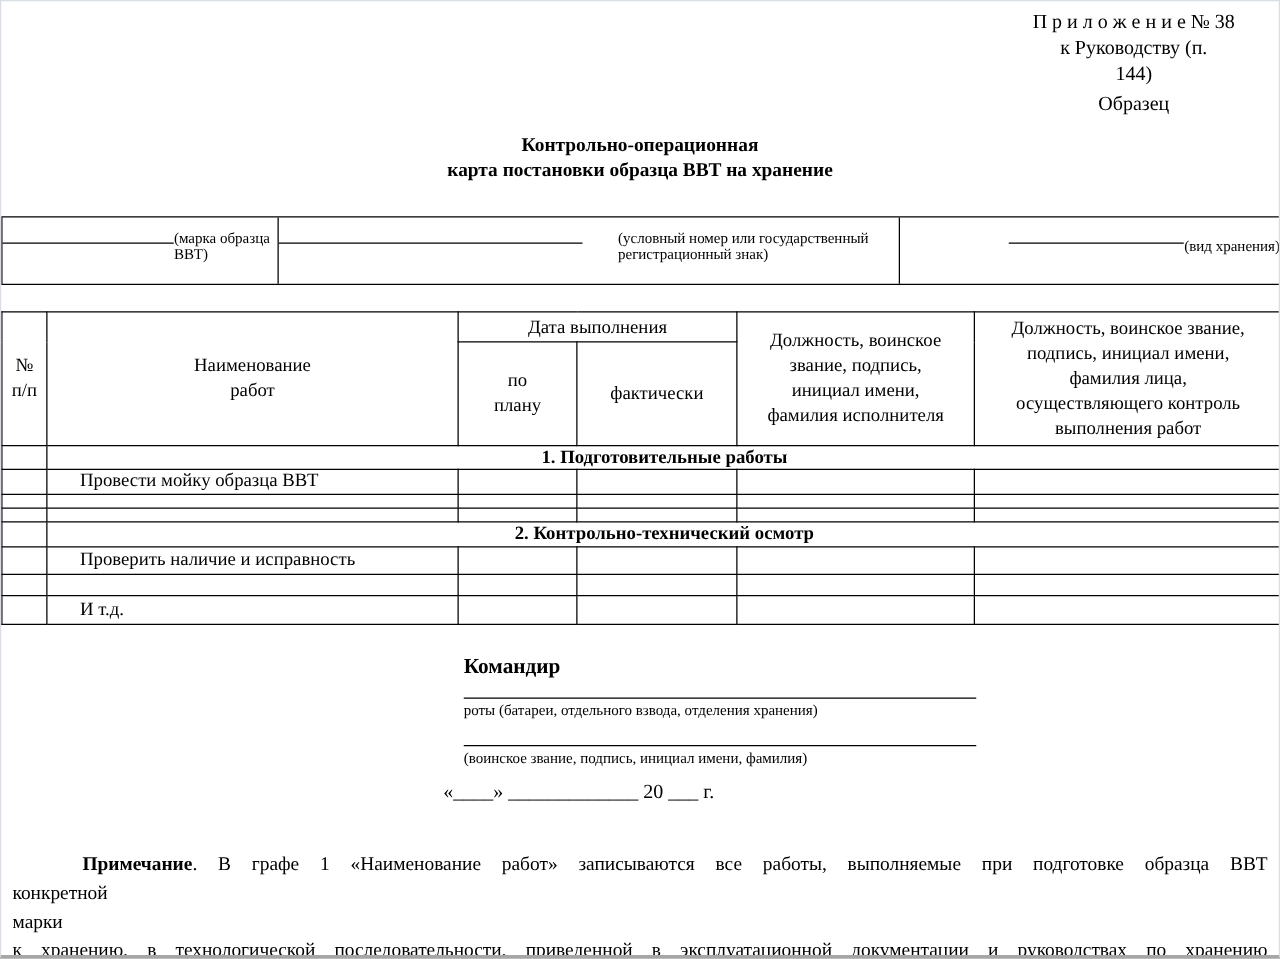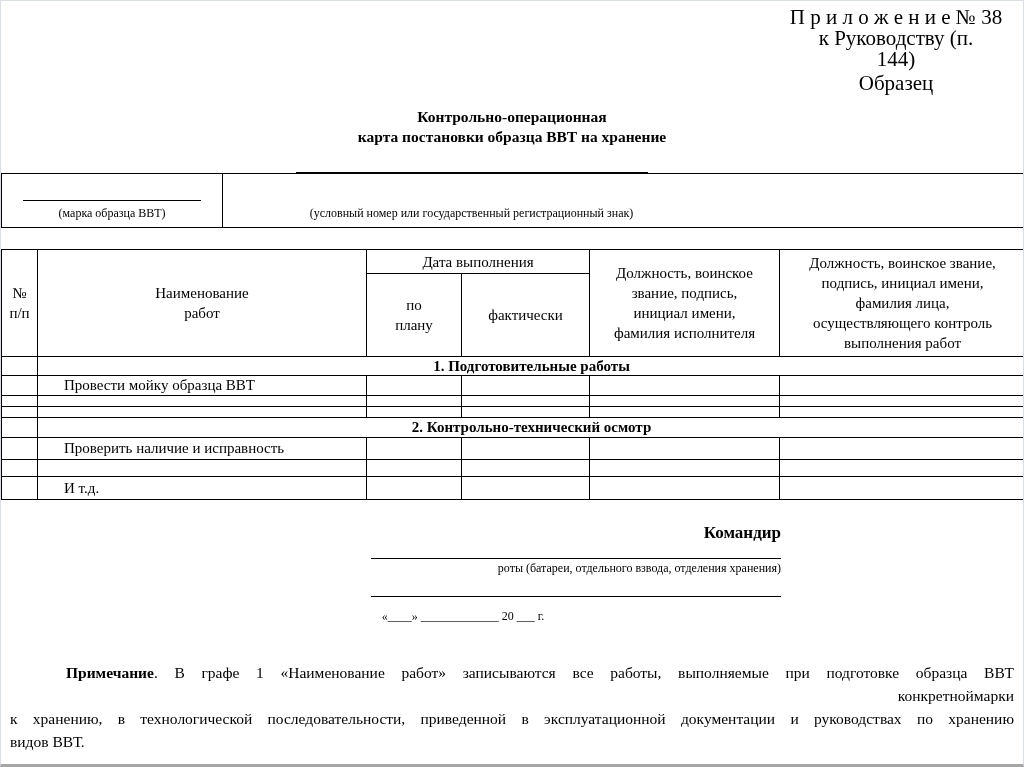--- a/index.html
+++ b/index.html
@@ -9,38 +9,38 @@
     color:#000;
     background:#ffffff;
     border:1px solid #d9dde4;
     border-bottom:3px solid #a6a6a6;
     overflow:hidden;
     position:relative;
   }
 
   
   .appendix {
-    position:absolute; top:6px; right:20px; width:214px;
-    text-align:center; font-size:21px; line-height:21px;
+    position:absolute; top:6px; right:9px; width:214px;
+    text-align:center; font-size:16px; line-height:21px;
   }
   .appendix .sample { margin-top:3px;text-align:center; }
 
   
   .doc-title {
     margin-top:106px; text-align:center;
     font-weight:bold; font-size:15.5px; line-height:20px;
   }
 
   
   .top-fields {
     display:flex; width:1024px; margin-top:26px;
     border:1px solid #000; height:55px;
   }
   .top-fields .cell {
-    display:flex; flex-direction:column; justify-content:flex-end;
+    display:flex; justify-content:flex-end;
     align-items:center; padding-bottom:7px;
   }
   .top-fields .cell + .cell { border-left:1px solid #000; }
   .cell.c1 { width:220px; }
   .cell.c2 { width:498px;gap:28px; }
   .cell.c3 { width:306px; }
   .field-line { border-bottom:1px solid #000; height:0; margin-bottom:6px; }
   .c1 .field-line { width:178px; }
   .c2 .field-line { width:352px; }
   .c3 .field-line { width:140px; }
@@ -62,31 +62,31 @@
   tr.r-work1 { height:20px;padding-left:48px; }
   tr.r-thin { height:11px; }
   tr.r-sec2 { height:20px; }
   tr.r-work2 { height:22px; }
   tr.r-empty { height:17px; }
   tr.r-work3 { height:23px; }
   .work-table .sec-cell { text-align:center; font-weight:bold;margin-top:29px; }
   .work-table .work-name { padding-left:26px; }
 
   
-  .commander { width:410px; margin:22px 0 0 370px; text-align:right; }
+  .commander { width:410px; margin:22px 0 0 370px; text-align:left; }
   .cmd-title { font-size:17px; font-weight:bold; line-height:22px; margin-bottom:0; }
   .sig-line { border-bottom:1px solid #000; height:15px; width:100%; }
   .sig-line.second { height:22px; }
   .sig-caption { font-size:12px; line-height:14px; padding-top:2px; }
-  .date-line { width:924px; text-align:center; font-size:12px; margin-top:12px; }
+  .date-line { width:924px; text-align:center; font-size:16px; margin-top:12px; }
 
   
   .note { margin:26px 9px 0; font-size:15.5px; line-height:23px; }
   .note .l1 { text-indent:56px; text-align:justify; text-align-last:justify;margin-top:37px; }
-  .note .l2 { display:flex; justify-content:flex-end; }
+  .note .l2 { display:flex; justify-content:center;flex-direction:column; }
   .note .l3 { text-align:justify; text-align-last:justify; }
   .note .lbl { font-weight:bold; }
 </style>
 </head>
 <body>
 
 <div class="appendix">
   <div>П р и л о ж е н и е  № 38</div>
   <div>к Руководству (п.</div>
   <div>144)</div>
@@ -99,20 +99,24 @@
 </div>
 
 <div class="top-fields">
   <div class="cell c1">
     <div class="field-line"></div>
     <div class="field-caption">(марка образца ВВТ)</div>
   </div>
   <div class="cell c2">
     <div class="field-line"></div>
     <div class="field-caption">(условный номер или  государственный регистрационный знак)</div>
+  </div>
+  <div class="cell c3">
+    <div class="field-line"></div>
+    <div class="field-caption">(вид хранения)</div>
   </div>
 </div>
 
 <table class="work-table">
   <colgroup>
     <col style="width:36px">
       <col style="width:329px">
       <col style="width:95px">
     <col style="width:128px">
       <col style="width:190px">
@@ -198,20 +202,21 @@
       <td></td>
     </tr>
   </tbody>
 </table>
 
 <div class="commander">
   <div class="cmd-title">Командир</div>
   <div class="sig-line"></div>
   <div class="sig-caption">роты (батареи, отдельного взвода, отделения хранения)</div>
   <div class="sig-line second"></div>
+  <div class="sig-caption">(воинское звание,  подпись,  инициал имени, фамилия)</div>
 </div>
 <div class="date-line">«____» _____________ 20 ___ г.</div>
 
 <div class="note">
   <div class="l1"><span class="lbl">Примечание</span><span>. В графе 1 «Наименование работ» записываются все работы, выполняемые при подготовке образца ВВТ</span></div>
   <div class="l2">
     <span>конкретной</span>
     <span>марки</span>
   </div>
   <div class="l3">к хранению, в технологической последовательности, приведенной в эксплуатационной документации и руководствах по хранению</div>

